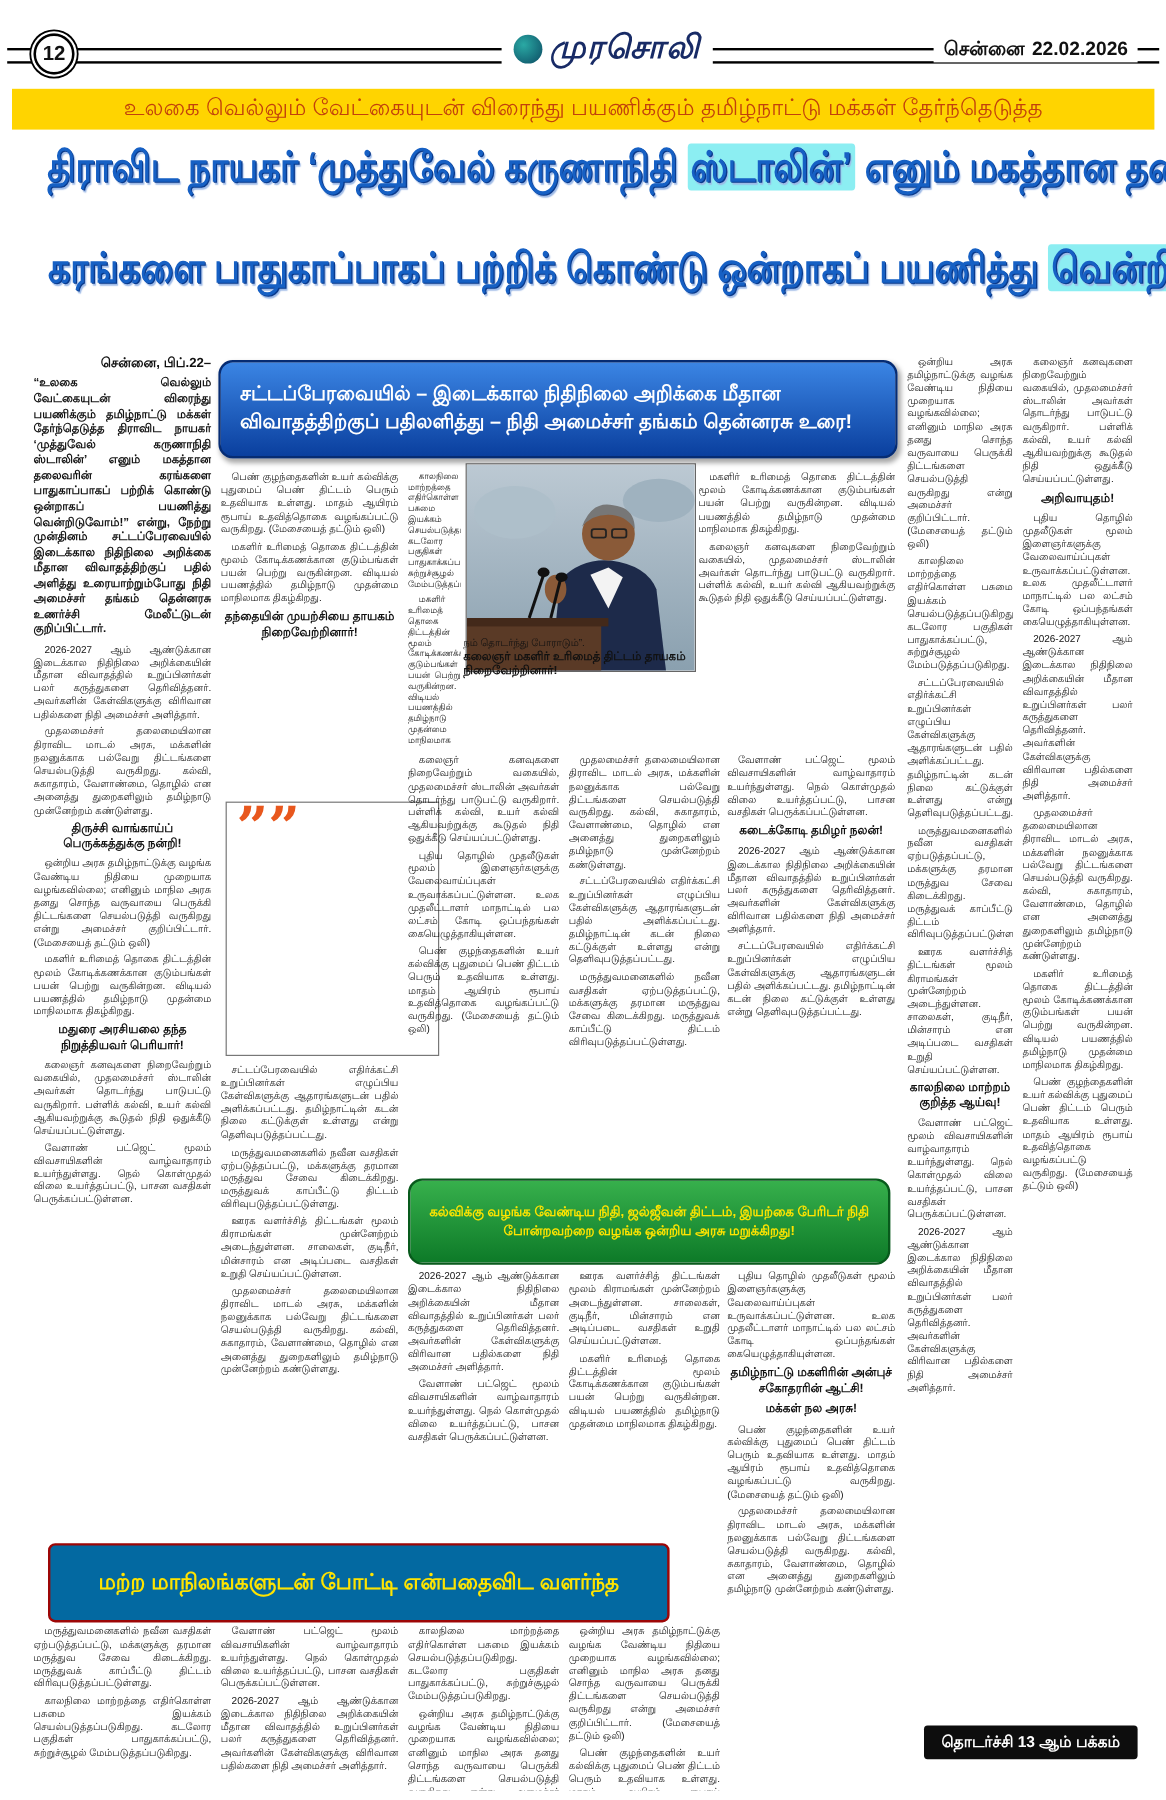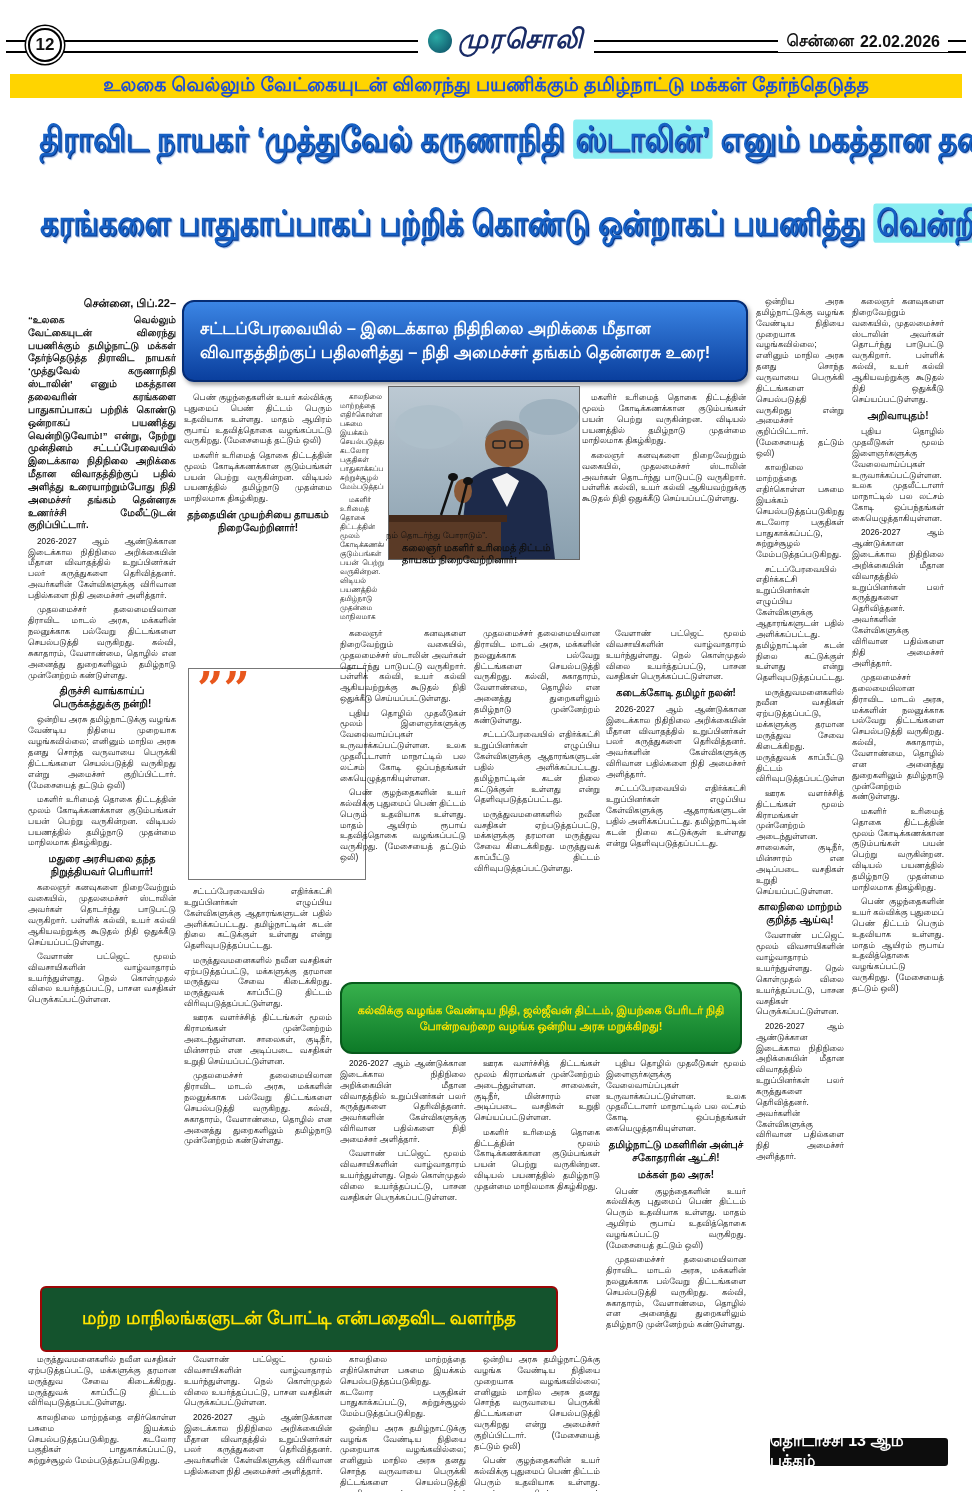--- a/index.html
+++ b/index.html
@@ -12,23 +12,23 @@
   .hdr-item{position:absolute;background:#fff;z-index:2;display:flex;align-items:center;gap:6px}
   .pageno{width:30px;height:30px;border:2px solid #000;border-radius:50%;
           box-shadow:0 0 0 2px #fff,0 0 0 3.5px #000;
           display:flex;align-items:center;justify-content:center;
           font-weight:bold;font-size:17px}
   .masthead{font-size:27px;font-weight:bold;font-style:italic;color:#182b66;letter-spacing:1px}
   .logo-dot{width:24px;height:24px;border-radius:50%;
             background:radial-gradient(circle at 35% 35%,#2aa9a4,#0b4a62);display:inline-block}
   .edition{font-weight:bold;font-size:16px}
   
-  .banner{position:absolute;left:10px;right:10px;top:74px;height:24px;background:#ffd400;
+  .banner{position:absolute;left:10px;right:10px;top:74px;height:34px;background:#ffd400;
           display:flex;align-items:center;justify-content:center;
-          font-weight:bold;font-size:19px;color:#1d4ed8}
+          font-weight:normal;font-size:19px;color:#c2410c}
   
   .headline{position:absolute;left:0;width:972px;text-align:center;white-space:nowrap;
             font-weight:800;font-size:31px;color:#1660c4;
             text-shadow:1px 1px 0 #0a3a8c,2px 2px 1px #9db9e6}
   .headline .inner{display:inline-block;transform:scaleX(.93) scaleY(1.12);transform-origin:center}
   .hl-cyan{background:#8ceef2;padding:0 3px;border-radius:3px}
   
   .txt{font-size:8.3px;line-height:1.31;text-align:justify;overflow:hidden}
   .txt p{margin:0 0 3.5px;text-indent:9px}
   .tiny{font-size:7.2px;line-height:1.25}
@@ -40,35 +40,35 @@
   .bluebox{position:absolute;left:182px;top:300px;width:566px;height:82px;border-radius:12px;
            background:linear-gradient(180deg,#3b85e4,#0a3f9e);border:2px solid #062c73;
            display:flex;align-items:center;justify-content:center;
            color:#fff;font-weight:bold;font-size:16.5px;line-height:1.45;padding:4px 16px;box-sizing:border-box;
            box-shadow:2px 3px 4px rgba(0,0,0,.35)}
   .greenbox{position:absolute;left:340px;top:982px;width:402px;height:72px;border-radius:12px;
             background:linear-gradient(180deg,#37b04c,#0d7a28);border:2px solid #085a1c;
             display:flex;align-items:center;justify-content:center;text-align:center;
             color:#ffe400;font-weight:bold;font-size:11px;line-height:1.5;padding:4px 14px;box-sizing:border-box}
   .redbox{position:absolute;left:40px;top:1286px;width:514px;height:62px;border-radius:6px;
-          background:#14532d;border:2px solid #9d0606;
+          background:#0369a1;border:2px solid #9d0606;
           display:flex;flex-direction:row;align-items:center;justify-content:center;
           color:#ffe400;font-weight:bold;font-size:18px;line-height:1.55;text-align:center}
   .contbox{position:absolute;left:770px;top:1438px;width:178px;height:28px;background:#0d0d0d;
-           color:#fff;font-weight:bold;font-size:16px;display:flex;align-items:center;justify-content:center;border-radius:3px}
+           color:#fff;font-weight:bold;font-size:13px;display:flex;align-items:center;justify-content:center;border-radius:3px}
   
   .quotebox{position:absolute;left:188px;top:668px;width:178px;height:212px;
             border:1px solid #777;padding:4px 8px;box-sizing:border-box;background:#fff;overflow:hidden}
   .qmark{font-family:"DejaVu Serif",serif;font-size:46px;line-height:.7;color:#e8571d;font-weight:bold;display:block}
   .qtext{font-weight:bold;font-size:11.4px;line-height:1.42;text-align:justify;color:#101010;margin-top:4px}
   
   .photo{position:absolute;left:388px;top:386px;width:190px;height:172px;border:1px solid #666;overflow:hidden}
   .caption{position:absolute;left:386px;top:530px;width:192px;overflow:hidden}
   .cap1{font-size:8.4px;margin:0}
-  .cap2{font-size:9.8px;font-weight:bold;margin:1px 16px 0;line-height:1.25}
+  .cap2{font-size:9.8px;font-weight:bold;margin:1px 0 0;line-height:1.25}
 </style>
 </head>
 <body>
 
 <div>
   <div class="hdr-rule"></div>
   <div class="hdr-item" style="left:28px;top:28px">
     <span class="pageno">12</span>
   </div>
   <div class="hdr-item" style="left:418px;top:24px;padding:0 10px">

